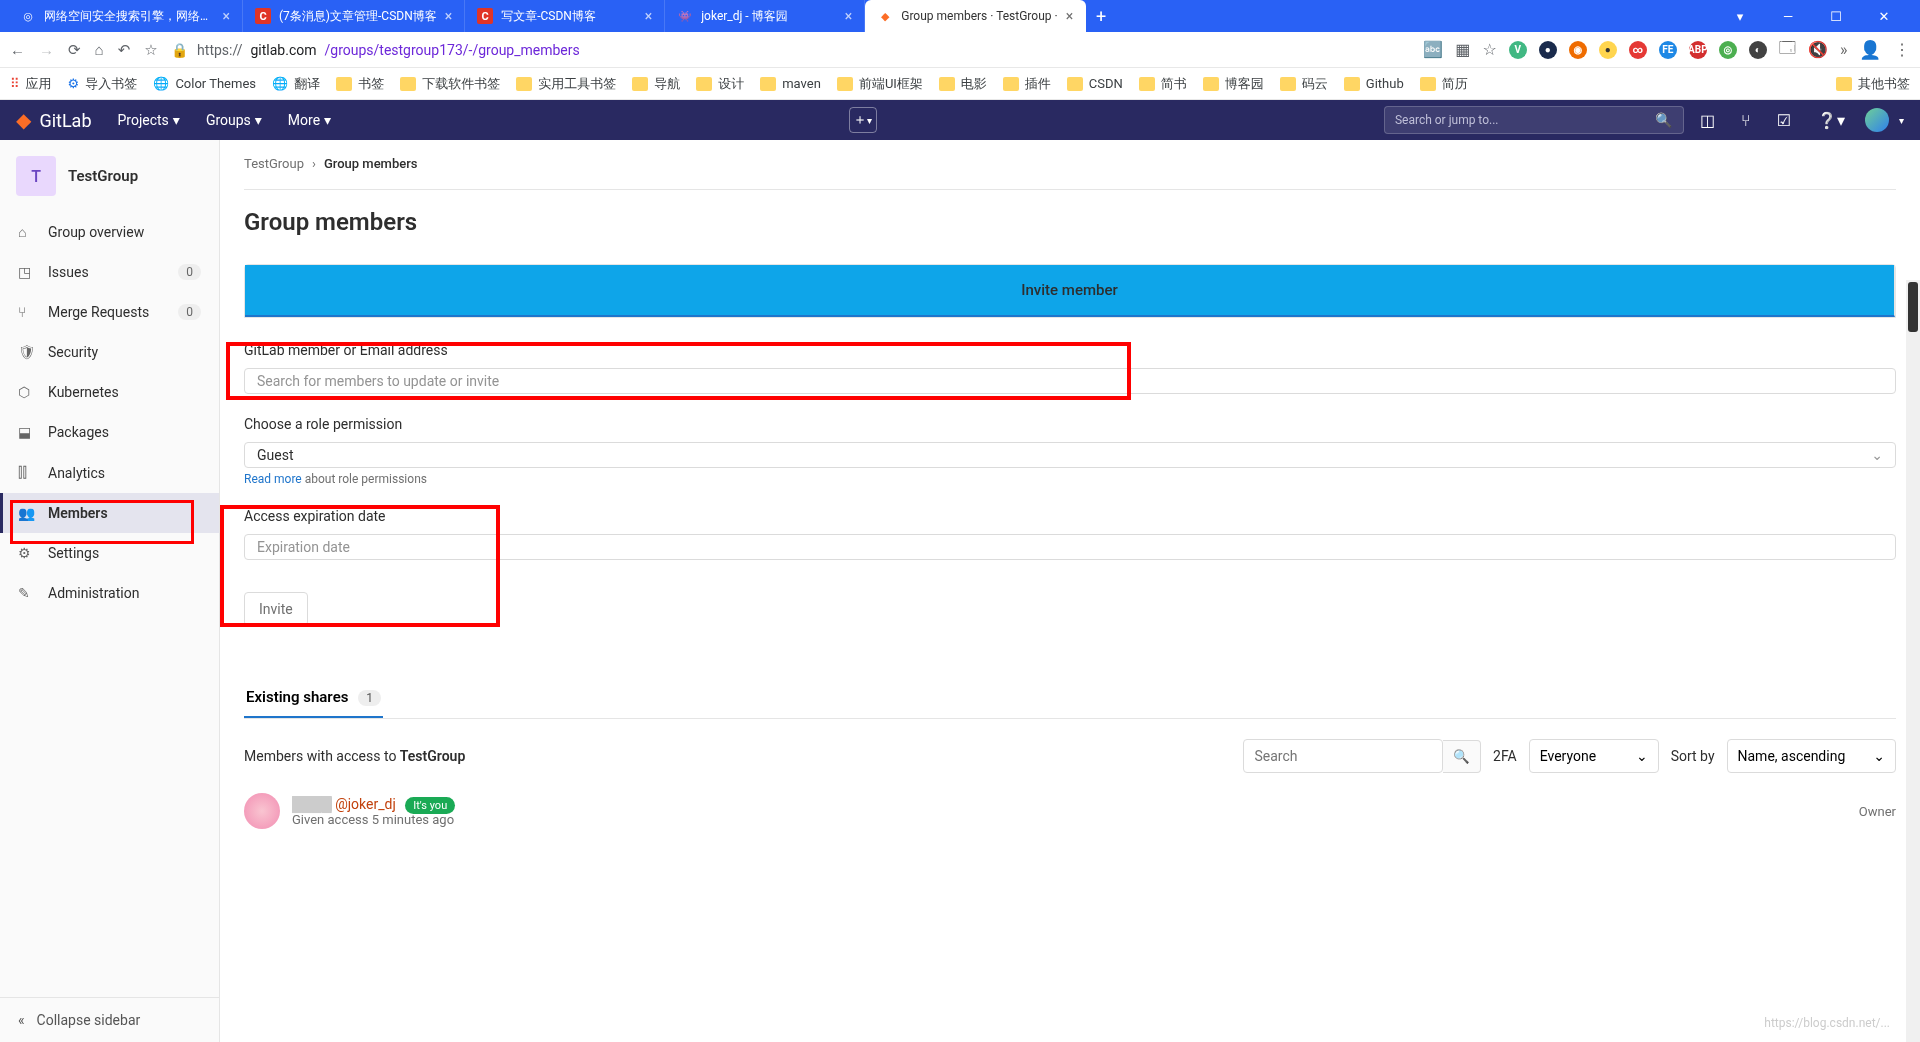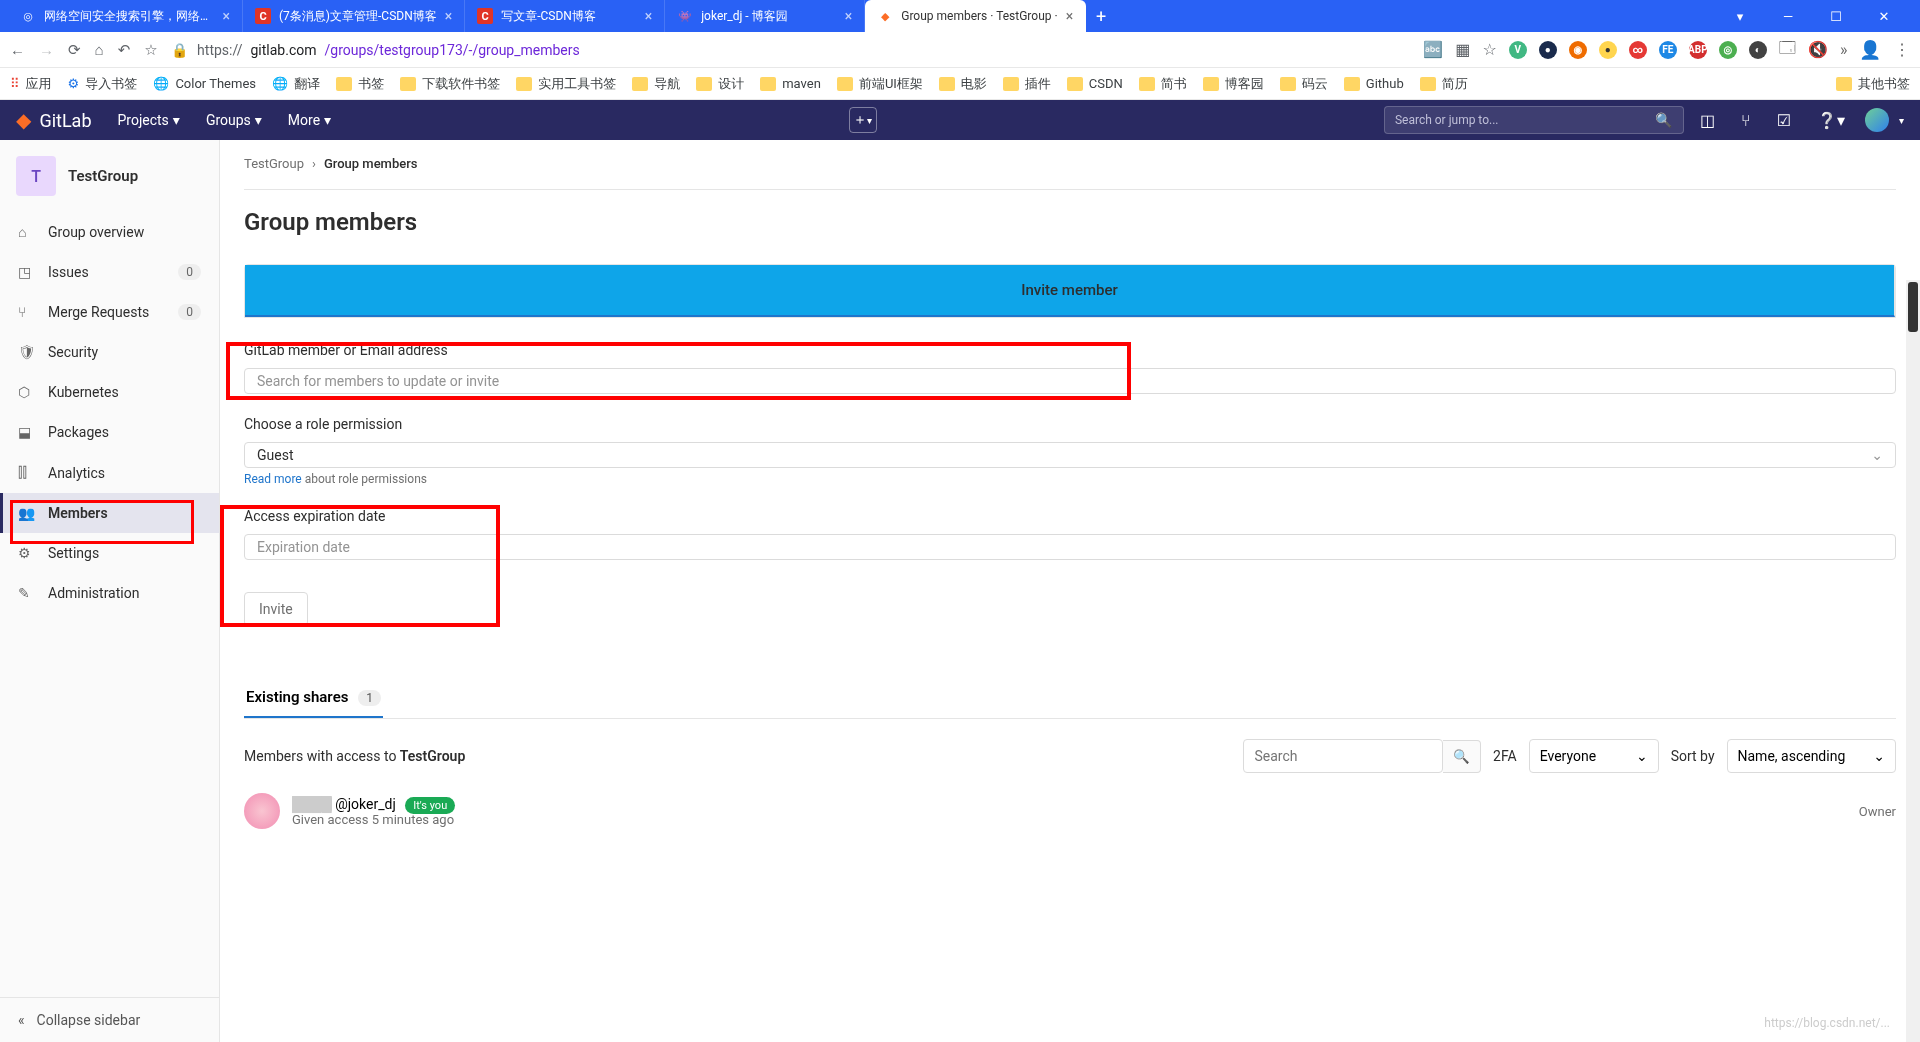--- a/index.html
+++ b/index.html
@@ -84,21 +84,21 @@
 .members-text strong { font-weight: 600; }
 .spacer { flex: 1; }
 .small-input { border: 1px solid #dbdbdb; border-radius: 4px; padding: 8px 10px; font-size: 14px; width: 200px; }
 .search-btn { border: 1px solid #dbdbdb; border-left:none; padding: 8px 10px; background: #fafafa; cursor: pointer; margin-left:-12px; border-radius:0 4px 4px 0;}
 .filter-label { font-size: 14px; color: #2e2e2e; }
 .dropdown { border: 1px solid #dbdbdb; border-radius: 4px; padding: 8px 10px; font-size: 14px; background: #fff; display: flex; align-items: center; gap: 28px; cursor: pointer; min-width:130px; justify-content:space-between;}
 
 .member-row { display: flex; align-items: center; gap: 12px; padding: 10px 0; }
 .member-avatar { width: 36px; height: 36px; border-radius: 50%; background: radial-gradient(circle, #f9c5d1, #f28db2); }
 .member-info { font-size: 14px; }
-.member-handle { color: #000000; }
+.member-handle { color: #c2410c; }
 .its-you { background: #1aaa55; color: #fff; font-size: 11px; padding: 2px 8px; border-radius: 10px; margin-left: 6px; }
 .given-access { color: #707070; font-size: 13px; }
 .owner-label { margin-left: auto; font-size: 13px; color: #707070; }
 
 .red-highlight { position: absolute; border: 4px solid #ff0000; pointer-events: none; z-index: 50; }
 
 .right-scrollbar { position: absolute; right: 0; top: 140px; width: 14px; height: calc(100% - 140px); background: #f0f0f0; }
 .right-scrollbar-thumb { width: 10px; margin: 2px; height: 50px; background: #333; border-radius: 3px; }
 .watermark { position:absolute; right:30px; bottom:12px; color:#ccc; font-size:12px;}
 </style>

